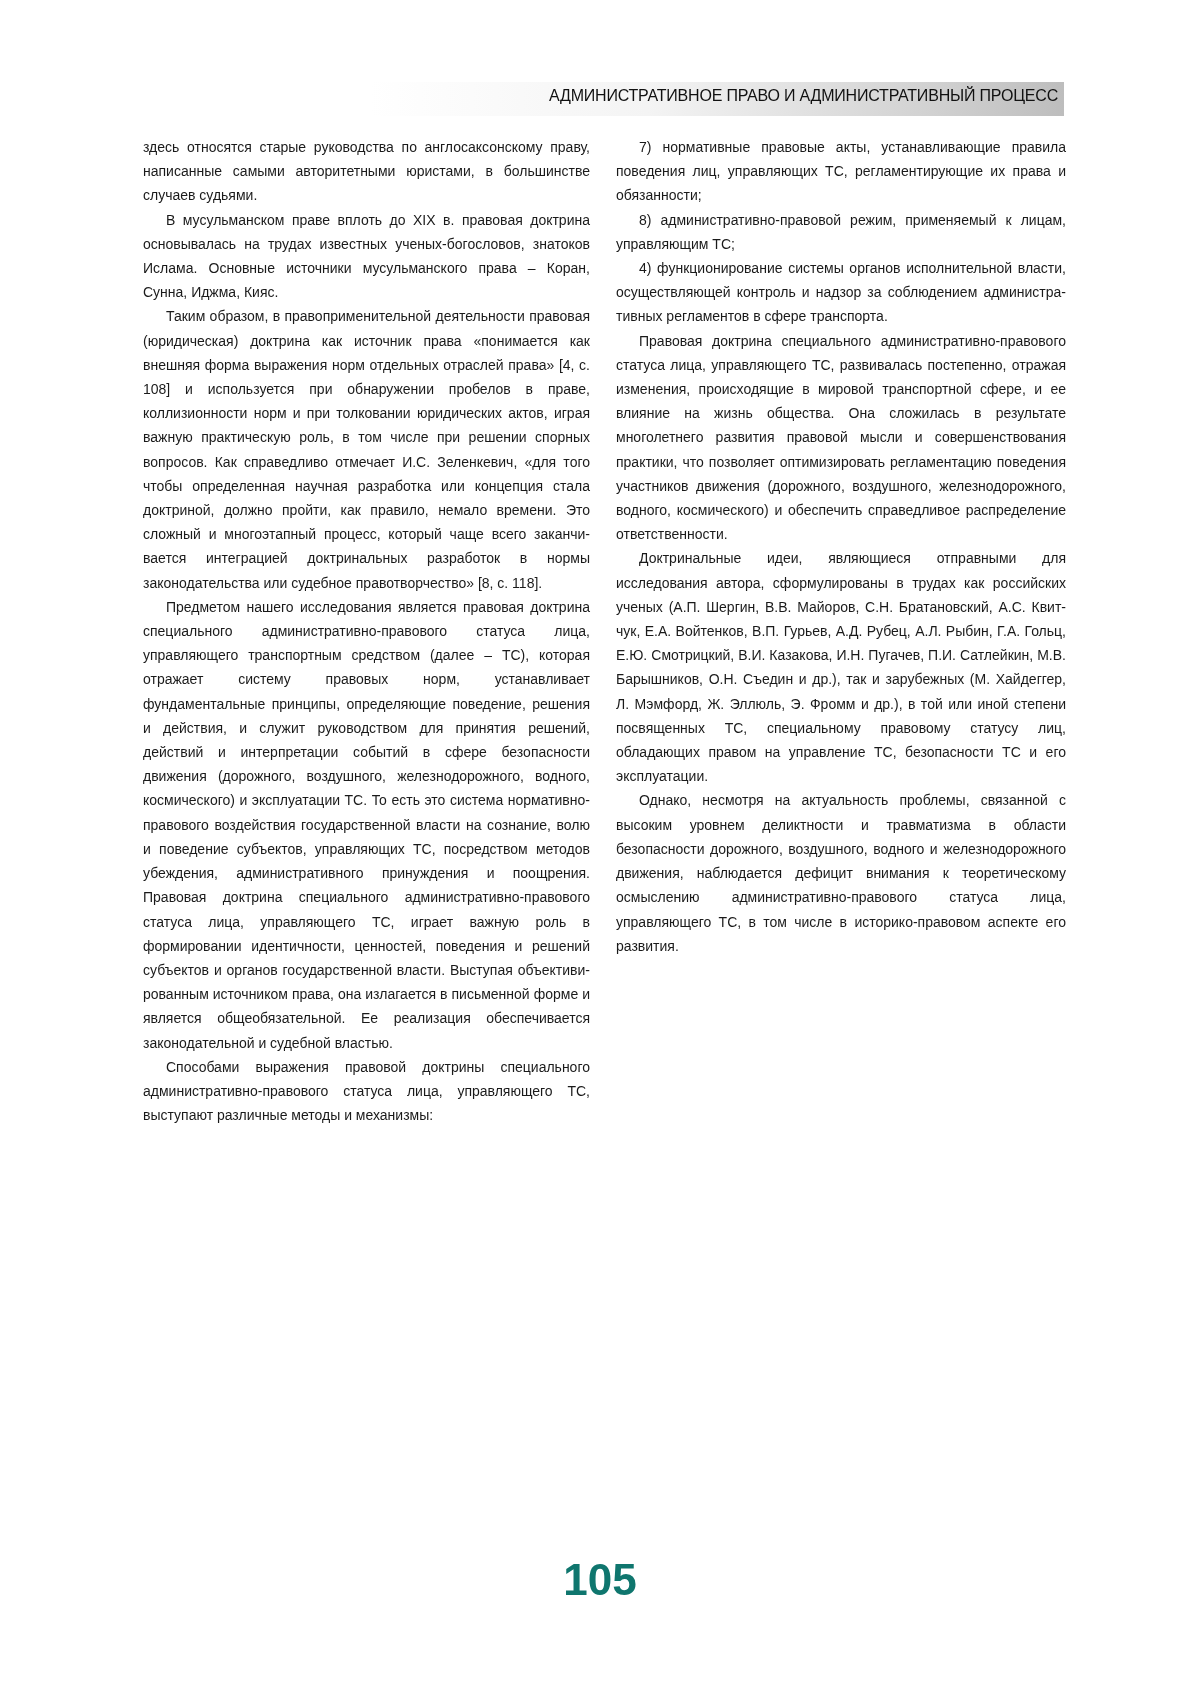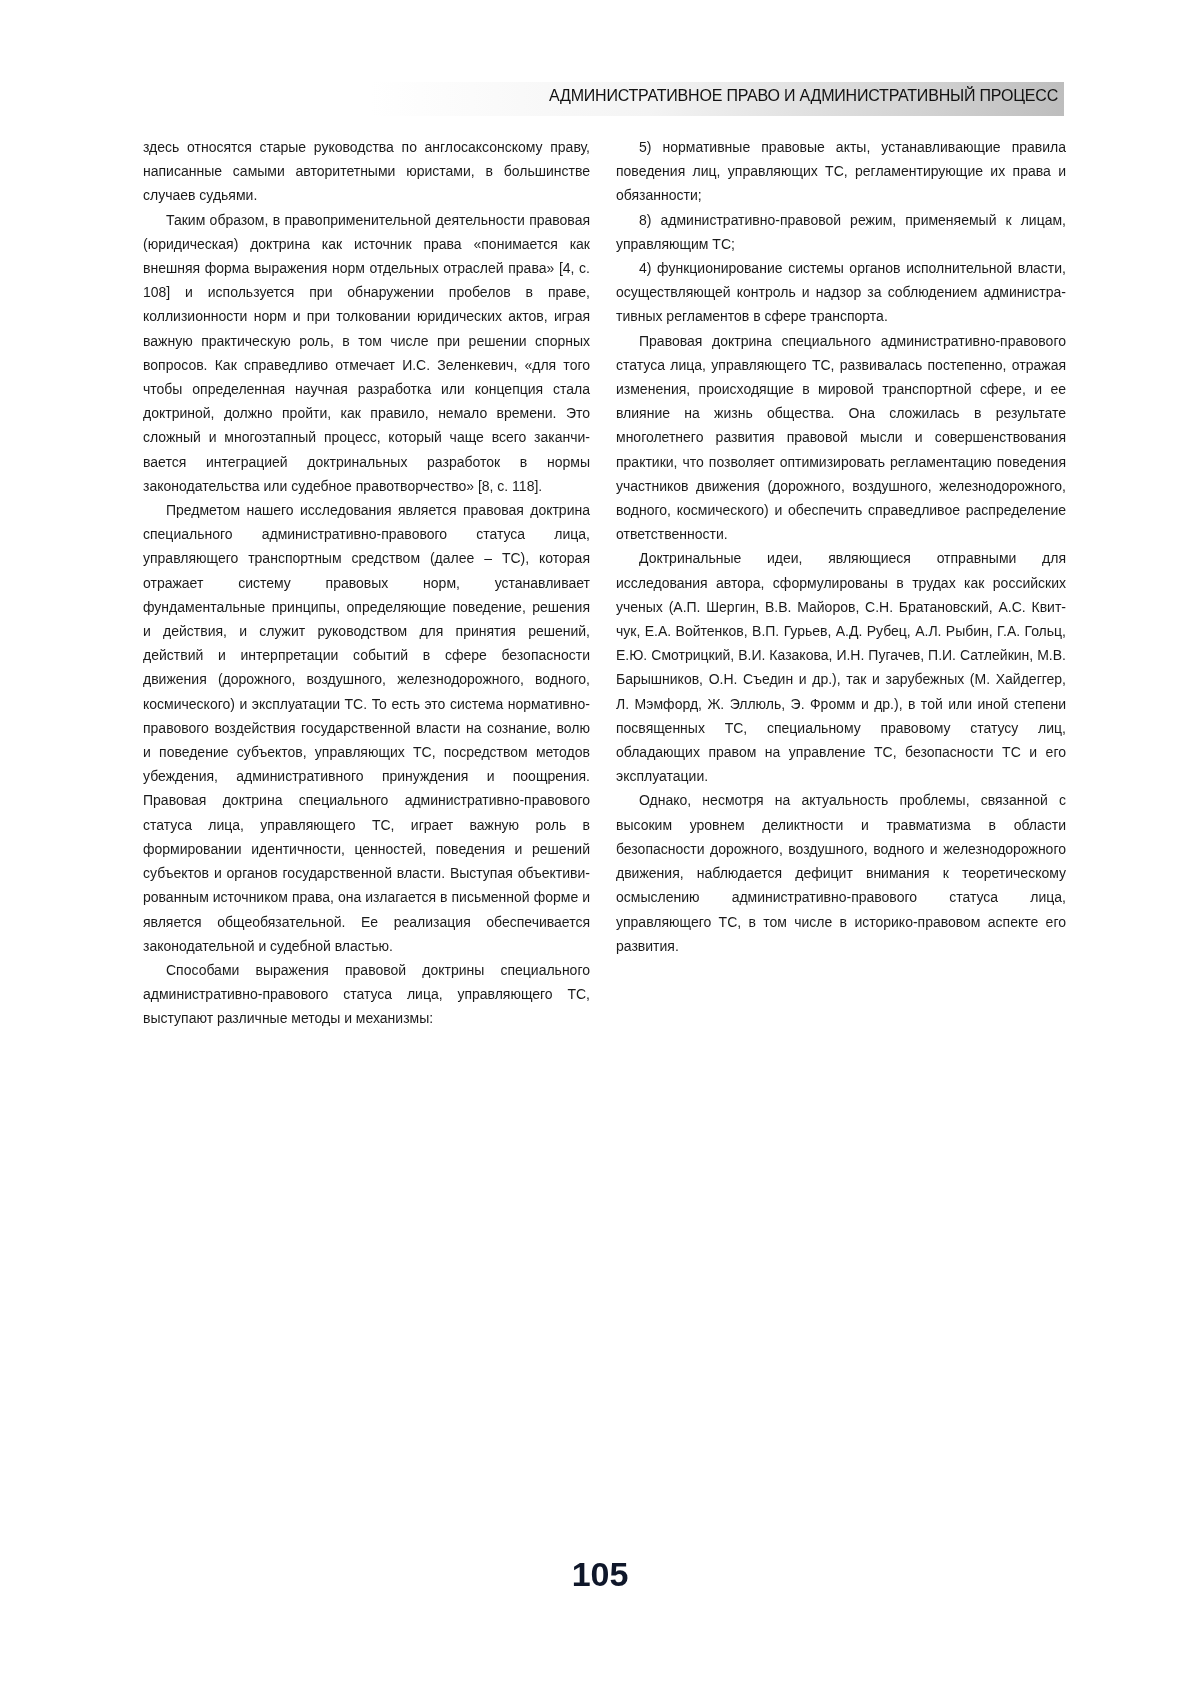--- a/index.html
+++ b/index.html
@@ -17,39 +17,40 @@
     position: absolute; top: 135px; width: 447px;
     font-size: 14px; line-height: 24.2px; text-align: justify;
     hyphens: manual;
   }
   .col-left { left: 143px; }
   .col-right { left: 616px; width: 450px; }
   .para { margin: 0; text-indent: 23px; }
   .para.no-indent { text-indent: 0; }
   .page-number {
     position: absolute; left: 0; width: 1200px; top: 1555px; text-align: center;
-    font-size: 34px; font-weight: bold; color: #0f172a;
+    font-size: 44px; font-weight: bold; color: #0f766e;
   }
 </style>
 </head>
 <body>
 
 <div class="header-bar">
   <span class="header-title">АДМИНИСТРАТИВНОЕ ПРАВО И АДМИНИСТРАТИВНЫЙ ПРОЦЕСС</span>
 </div>
 
 <div class="column col-left">
   <p class="para no-indent">здесь относятся старые руководства по англо­саксонскому праву, написанные самыми авто­ритетными юристами, в большинстве случаев судьями.</p>
+  <p class="para">В мусульманском праве вплоть до XIX в. правовая доктрина основывалась на трудах из­вестных ученых-богословов, знатоков Ислама. Основные источники мусульманского права – Коран, Сунна, Иджма, Кияс.</p>
   <p class="para">Таким образом, в правоприменительной де­ятельности правовая (юридическая) доктрина как источник права «понимается как внешняя форма выражения норм отдельных отраслей права» [4, с. 108] и используется при обнару­жении пробелов в праве, коллизионности норм и при толковании юридических актов, играя важную практическую роль, в том числе при решении спорных вопросов. Как справедливо отмечает И.С. Зеленкевич, «для того чтобы определенная научная разработка или концеп­ция стала доктриной, должно пройти, как пра­вило, немало времени. Это сложный и много­этапный процесс, который чаще всего заканчи­вается интеграцией доктринальных разработок в нормы законодательства или судебное право­творчество» [8, с. 118].</p>
   <p class="para">Предметом нашего исследования является правовая доктрина специального администра­тивно-правового статуса лица, управляющего транспортным средством (далее – ТС), кото­рая отражает систему правовых норм, уста­навливает фундаментальные принципы, опре­деляющие поведение, решения и действия, и служит руководством для принятия решений, действий и интерпретации событий в сфере безопасности движения (дорожного, воздушно­го, железнодорожного, водного, космического) и эксплуатации ТС. То есть это система норма­тивно-правового воздействия государственной власти на сознание, волю и поведение субъек­тов, управляющих ТС, посредством методов убеждения, административного принуждения и поощрения. Правовая доктрина специаль­ного административно-правового статуса лица, управляющего ТС, играет важную роль в формировании идентичности, ценностей, поведения и решений субъектов и органов го­сударственной власти. Выступая объективи­рованным источником права, она излагается в письменной форме и является общеобязатель­ной. Ее реализация обеспечивается законода­тельной и судебной властью.</p>
   <p class="para">Способами выражения правовой доктрины специального административно-правового ста­туса лица, управляющего ТС, выступают раз­личные методы и механизмы:</p>
 </div>
 
 <div class="column col-right">
-  <p class="para">5) нормативные правовые акты, устанавли­вающие правила поведения лиц, управляющих ТС, регламентирующие их права и обязанности;</p>
+  <p class="para">7) нормативные правовые акты, устанавли­вающие правила поведения лиц, управляющих ТС, регламентирующие их права и обязанности;</p>
   <p class="para">8) административно-правовой режим, при­меняемый к лицам, управляющим ТС;</p>
   <p class="para">4) функционирование системы органов ис­полнительной власти, осуществляющей кон­троль и надзор за соблюдением администра­тивных регламентов в сфере транспорта.</p>
   <p class="para">Правовая доктрина специального админи­стративно-правового статуса лица, управля­ющего ТС, развивалась постепенно, отражая изменения, происходящие в мировой транс­портной сфере, и ее влияние на жизнь обще­ства. Она сложилась в результате многолетнего развития правовой мысли и совершенствова­ния практики, что позволяет оптимизировать регламентацию поведения участников движе­ния (дорожного, воздушного, железнодорожно­го, водного, космического) и обеспечить спра­ведливое распределение ответственности.</p>
   <p class="para">Доктринальные идеи, являющиеся отправны­ми для исследования автора, сформулированы в трудах как российских ученых (А.П. Шергин, В.В. Майоров, С.Н. Братановский, А.С. Квит­чук, Е.А. Войтенков, В.П. Гурьев, А.Д. Рубец, А.Л. Рыбин, Г.А. Гольц, Е.Ю. Смотрицкий, В.И. Казакова, И.Н. Пугачев, П.И. Сатлейкин, М.В. Барышников, О.Н. Съедин и др.), так и за­рубежных (М. Хайдеггер, Л. Мэмфорд, Ж. Эл­люль, Э. Фромм и др.), в той или иной степени посвященных ТС, специальному правовому ста­тусу лиц, обладающих правом на управление ТС, безопасности ТС и его эксплуатации.</p>
   <p class="para">Однако, несмотря на актуальность пробле­мы, связанной с высоким уровнем деликтности и травматизма в области безопасности дорож­ного, воздушного, водного и железнодорожного движения, наблюдается дефицит внимания к те­оретическому осмыслению административно-правового статуса лица, управляющего ТС, в том числе в историко-правовом аспекте его развития.</p>
 </div>
 
 <div class="page-number">105</div>
 
 </body></html>

